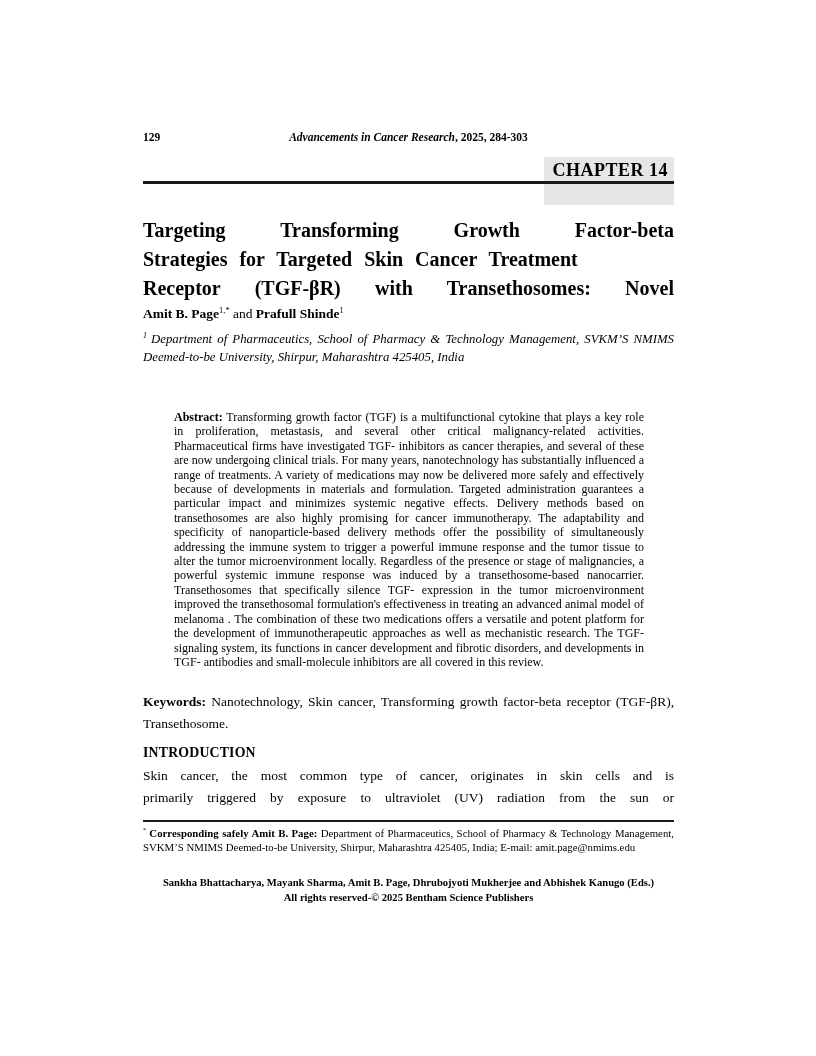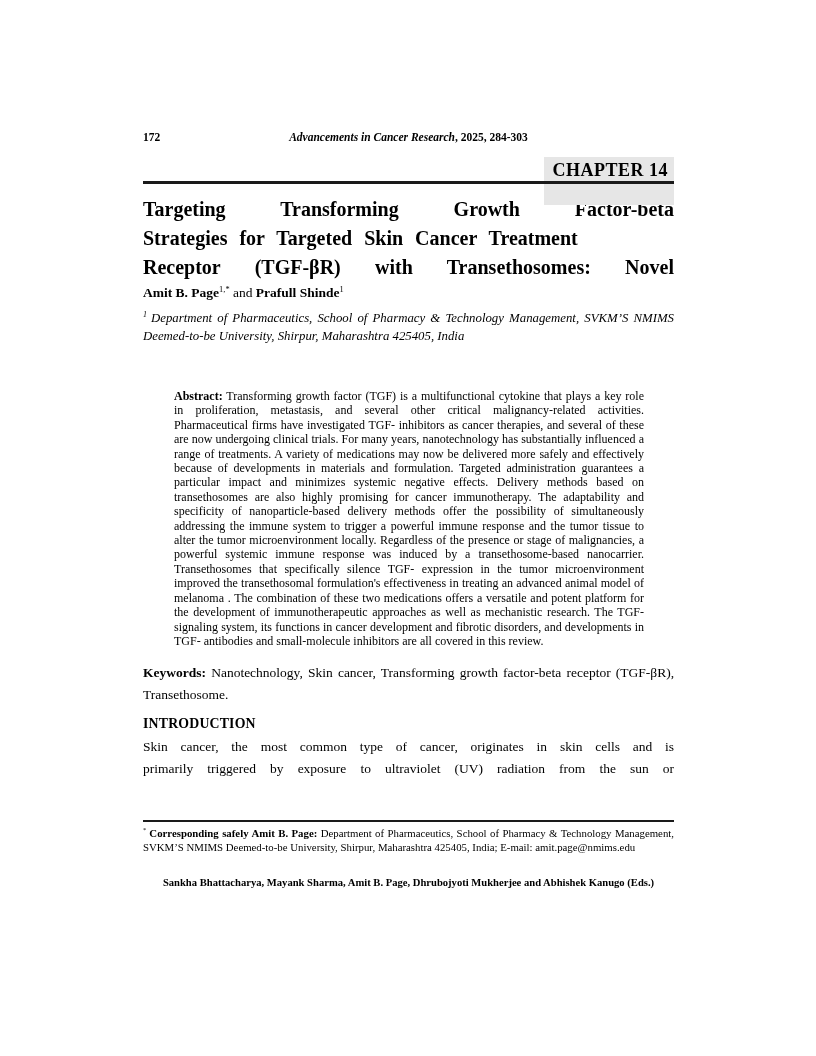--- a/index.html
+++ b/index.html
@@ -31,62 +31,62 @@
   
   .banner-wrap{position:relative;margin-top:13px;height:30px;}
   .chapter-rule{position:absolute;left:0;right:0;top:24px;height:2.5px;background:var(--rule);z-index:2;}
   .chapter-banner{
     position:absolute;right:0;top:0;z-index:1;
     background:var(--chapter-bg);
     font-weight:bold;font-size:18px;line-height:22px;
     padding:2px 6px 24px 8px;letter-spacing:0.5px;
   }
   
-  .title-block{margin-top:8px;font-weight:bold;font-size:20px;line-height:29px;}
+  .title-block{margin-top:29px;font-weight:bold;font-size:20px;line-height:29px;}
   .title-line{text-align:justify;text-align-last:justify;}
   .title-line.last{text-align-last:left;word-spacing:0.35em;}
   
   .authors{margin-top:3px;font-size:13.5px;line-height:16px;}
   .authors b{font-weight:bold;}
   sup{font-size:0.62em;vertical-align:super;line-height:0;font-weight:inherit;}
   
   .affiliation{
     margin-top:9px;font-style:italic;font-size:12.8px;line-height:17.5px;
     text-align:justify;
   }
   .affiliation sup{margin-right:4px;}
   
   .abstract{
     margin-top:44px;margin-left:31px;width:470px;
     font-size:12px;line-height:14.4px;text-align:justify;
   }
   .abstract b{font-weight:bold;}
   
-  .keywords{margin-top:14px;font-size:13.5px;line-height:21.5px;text-align:justify;}
+  .keywords{margin-top:22px;font-size:13.5px;line-height:21.5px;text-align:justify;}
   .keywords b{font-weight:bold;}
   
   .section-heading{margin-top:9px;font-size:13.8px;line-height:19px;font-weight:bold;letter-spacing:0.2px;}
   .body-par{margin-top:3px;font-size:13.5px;line-height:22px;}
   .body-line{text-align:justify;text-align-last:justify;}
   
   .page-footer{position:absolute;left:143px;top:820px;width:531px;}
   .footnote-rule{height:1.6px;background:var(--rule);margin-bottom:4px;}
   .footnote{font-size:10.8px;line-height:14.2px;text-align:justify;}
   .footnote b{font-weight:bold;}
   .footnote sup{margin-right:3px;}
   .publisher-note{margin-top:21px;font-weight:bold;font-size:10.6px;line-height:15px;text-align:center;}
   .publisher-note .nowrap{white-space:nowrap;}
 </style>
 </head>
 <body>
 
 <div class="content">
 
   <header class="running-head">
-    <span class="rh-left">172</span>
+    <span class="rh-left">129</span>
     <span class="rh-center"><span class="jt">Advancements in Cancer Research</span><span>, 2025, 284-303</span></span>
     <span class="rh-right"></span>
   </header>
 
   <div class="banner-wrap">
     <div class="chapter-rule"></div>
     <div class="chapter-banner">CHAPTER 14</div>
   </div>
 
   <h1 class="title-block">
@@ -117,14 +117,15 @@
   </div>
 
 </div>
 
 <footer class="page-footer">
   <div class="footnote-rule"></div>
   <p class="footnote"><sup>*</sup><b>Corresponding safely Amit B. Page:</b>
     <span>Department of Pharmaceutics, School of Pharmacy &amp; Technology Management, SVKM’S NMIMS Deemed-to-be University, Shirpur, Maharashtra 425405, India; E-mail: amit.page@nmims.edu</span></p>
   <div class="publisher-note">
     <div class="nowrap">Sankha Bhattacharya, Mayank Sharma, Amit B. Page, Dhrubojyoti Mukherjee and Abhishek Kanugo (Eds.)</div>
+    <div>All rights reserved-© 2025 Bentham Science Publishers</div>
   </div>
 </footer>
 
 </body></html>

